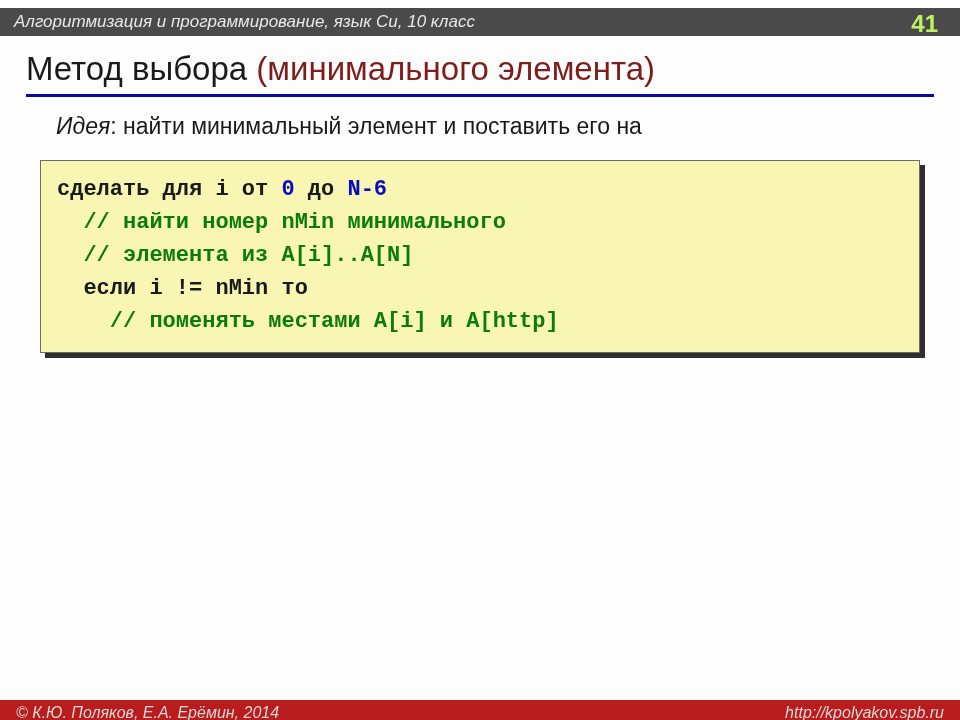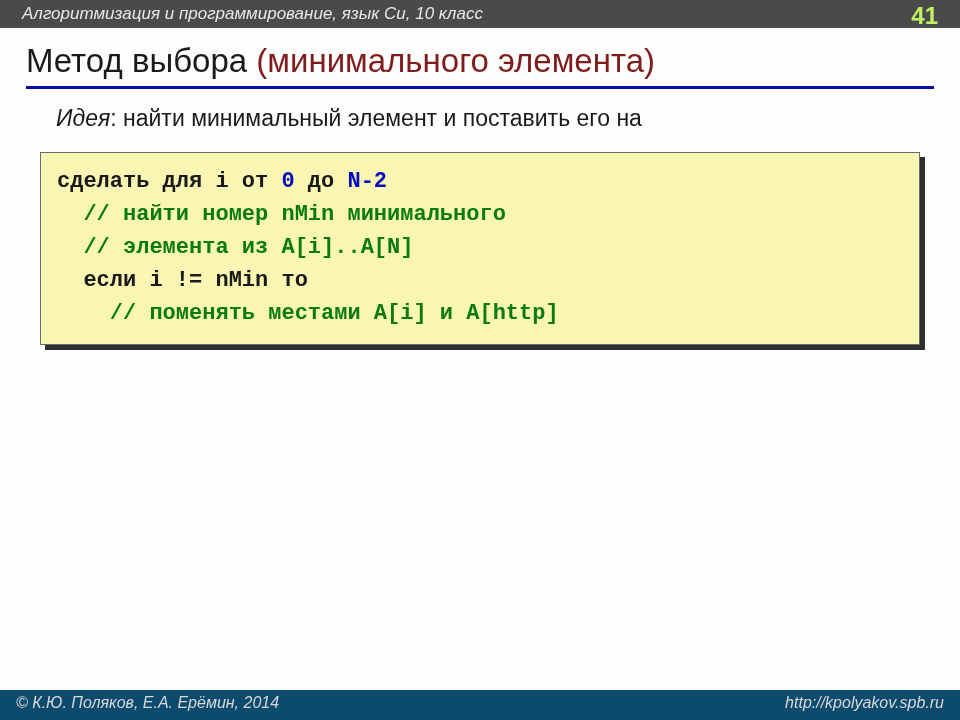--- a/index.html
+++ b/index.html
@@ -11,22 +11,23 @@
       position: relative;
       overflow: hidden;
     }
     .header-bar {
       background: #4a4a4a;
       color: #e8e8e8;
       font-style: italic;
       font-size: 17px;
       height: 28px;
       line-height: 28px;
-      padding-left: 22px;
+      padding-left: 14px;
       position: relative;
+      margin-top: 8px;
     }
     .page-number {
       position: absolute;
       right: 22px;
       top: 2px;
       font-style: normal;
       font-weight: bold;
       font-size: 24px;
       color: #bef264;
     }
@@ -74,22 +75,22 @@
       font-weight: bold;
       line-height: 1.5;
       white-space: pre;
       color: #1a1a1a;
     }
     .c-blue { color: #0a0ac0; }
     .c-green { color: #0b7c0b; }
     .footer-bar {
       position: absolute;
       bottom: 0; left: 0; right: 0;
-      height: 30px;
-      background: #0c4a6e;
+      height: 20px;
+      background: #b91c1c;
       color: #d8d8d8;
       font-style: italic;
       font-size: 16px;
       line-height: 26px;
       padding: 0 16px;
       display: flex;
       justify-content: space-between;
     }
   </style>
 </head>
@@ -103,21 +104,21 @@
 <div class="title-block">
   <span class="title-bold">Метод выбора</span><span class="title-paren"> (минимального элемента)</span>
 </div>
 
 <div class="idea">
   <span class="idea-em">Идея</span><span>: найти минимальный элемент и поставить его на</span>
 </div>
 
 <div class="code-shadow-wrap">
   <div class="code-shadow"></div>
-  <div class="code-box"><span>сделать для i от </span><span class="c-blue">0</span><span> до </span><span class="c-blue">N-2</span>
+  <div class="code-box"><span>сделать для i от </span><span class="c-blue">0</span><span> до </span><span class="c-blue">N-6</span>
 <span class="c-green">  // найти номер nMin минимального</span>
 <span class="c-green">  // элемента из A[i]..A[N]</span>
 <span>  если i != nMin то</span>
 <span class="c-green">    // поменять местами A[i] и A[http]</span></div>
 </div>
 
 <div class="footer-bar">
   <span>© К.Ю. Поляков, Е.А. Ерёмин, 2014</span>
   <span>http://kpolyakov.spb.ru</span>
 </div>

